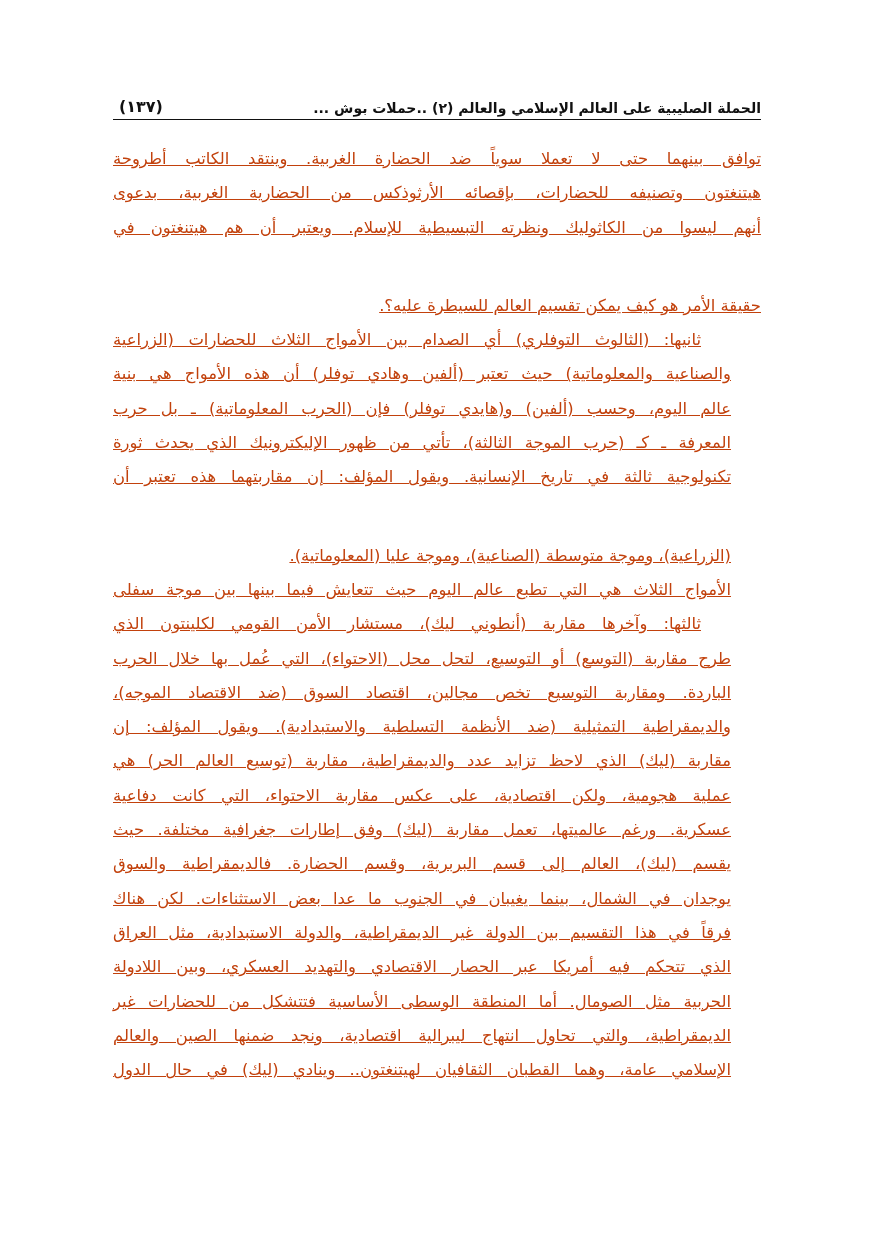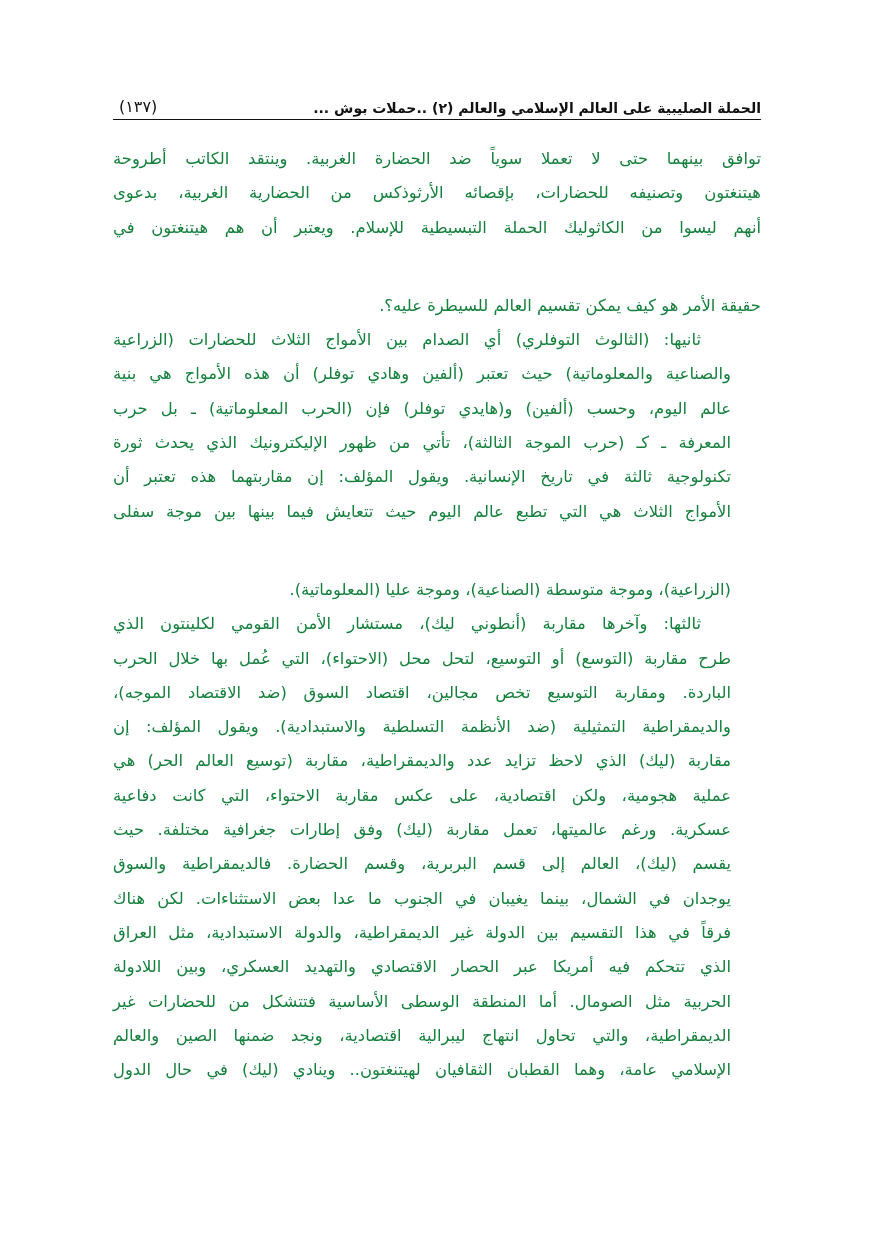--- a/index.html
+++ b/index.html
@@ -4,55 +4,55 @@
 <style>
   html, body { margin: 0; padding: 0; background: #ffffff; }
   body { width: 875px; height: 1240px; position: relative; overflow: hidden; }
   .page { position: absolute; left: 113px; top: 86px; width: 648px; direction: rtl; }
   .header {
     display: flex; justify-content: space-between; align-items: flex-end;
     height: 30px; border-bottom: 1.5px solid #111; padding-bottom: 3px;
     font-family: "DejaVu Sans", sans-serif; font-weight: bold; color: #111;
   }
   .header .title { font-size: 14px; }
-  .header .pagenum { font-size: 16px; font-weight: normal; padding-left: 6px; }
+  .header .pagenum { font-size: 16px; font-weight: bold; padding-left: 6px; }
   .body {
     margin-top: 22px;
-    font-family: "DejaVu Sans", sans-serif; font-size: 16.4px; color: #15803d;
-    line-height: 34.3px; text-align: justify; text-align-last: right;
+    font-family: "DejaVu Sans", sans-serif; font-size: 16.4px; color: #c2410c;
+    line-height: 34.3px; text-align: justify; text-align-last: right; text-decoration: underline;
   }
   .body p { margin: 0; }
   .body p.indent { text-indent: 30px; }
   .line { display: block; text-align: justify; text-align-last: justify; white-space: nowrap; }
   .line.last { text-align-last: right; margin-top: 44px; }
 </style>
 </head>
 <body>
 
 <div class="page">
   <div class="header">
     <span class="title">الحملة الصليبية على العالم الإسلامي والعالم (٢) ..حملات بوش ...</span>
     <span class="pagenum">(١٣٧)</span>
   </div>
 
   <div class="body">
     <p>
       <span class="line">توافق بينهما حتى لا تعملا سوياً ضد الحضارة الغربية. وينتقد الكاتب أطروحة</span>
       <span class="line">هيتنغتون وتصنيفه للحضارات، بإقصائه الأرثوذكس من الحضارية الغربية، بدعوى</span>
-      <span class="line">أنهم ليسوا من الكاثوليك الحملة التبسيطية للإسلام. ويعتبر أن هم هيتنغتون في</span>
+      <span class="line">أنهم ليسوا من الكاثوليك ونظرته التبسيطية للإسلام. ويعتبر أن هم هيتنغتون في</span>
       <span class="line last">حقيقة الأمر هو كيف يمكن تقسيم العالم للسيطرة عليه؟.</span>
     </p>
     <p class="indent">
       <span class="line" style="padding-right:30px">ثانيها: (الثالوث التوفلري) أي الصدام بين الأمواج الثلاث للحضارات (الزراعية</span>
       <span class="line">والصناعية والمعلوماتية) حيث تعتبر (ألفين وهادي توفلر) أن هذه الأمواج هي بنية</span>
       <span class="line">عالم اليوم، وحسب (ألفين) و(هايدي توفلر) فإن (الحرب المعلوماتية) ـ بل حرب</span>
       <span class="line">المعرفة ـ كـ (حرب الموجة الثالثة)، تأتي من ظهور الإليكترونيك الذي يحدث ثورة</span>
       <span class="line">تكنولوجية ثالثة في تاريخ الإنسانية. ويقول المؤلف: إن مقاربتهما هذه تعتبر أن</span>
+      <span class="line last">(الزراعية)، وموجة متوسطة (الصناعية)، وموجة عليا (المعلوماتية).</span>
       <span class="line">الأمواج الثلاث هي التي تطبع عالم اليوم حيث تتعايش فيما بينها بين موجة سفلى</span>
-      <span class="line last">(الزراعية)، وموجة متوسطة (الصناعية)، وموجة عليا (المعلوماتية).</span>
     </p>
     <p class="indent">
       <span class="line" style="padding-right:30px">ثالثها: وآخرها مقاربة (أنطوني ليك)، مستشار الأمن القومي لكلينتون الذي</span>
       <span class="line">طرح مقاربة (التوسع) أو التوسيع، لتحل محل (الاحتواء)، التي عُمل بها خلال الحرب</span>
       <span class="line">الباردة. ومقاربة التوسيع تخص مجالين، اقتصاد السوق (ضد الاقتصاد الموجه)،</span>
       <span class="line">والديمقراطية التمثيلية (ضد الأنظمة التسلطية والاستبدادية). ويقول المؤلف: إن</span>
       <span class="line">مقاربة (ليك) الذي لاحظ تزايد عدد والديمقراطية، مقاربة (توسيع العالم الحر) هي</span>
       <span class="line">عملية هجومية، ولكن اقتصادية، على عكس مقاربة الاحتواء، التي كانت دفاعية</span>
       <span class="line">عسكرية. ورغم عالميتها، تعمل مقاربة (ليك) وفق إطارات جغرافية مختلفة. حيث</span>
       <span class="line">يقسم (ليك)، العالم إلى قسم البربرية، وقسم الحضارة. فالديمقراطية والسوق</span>

